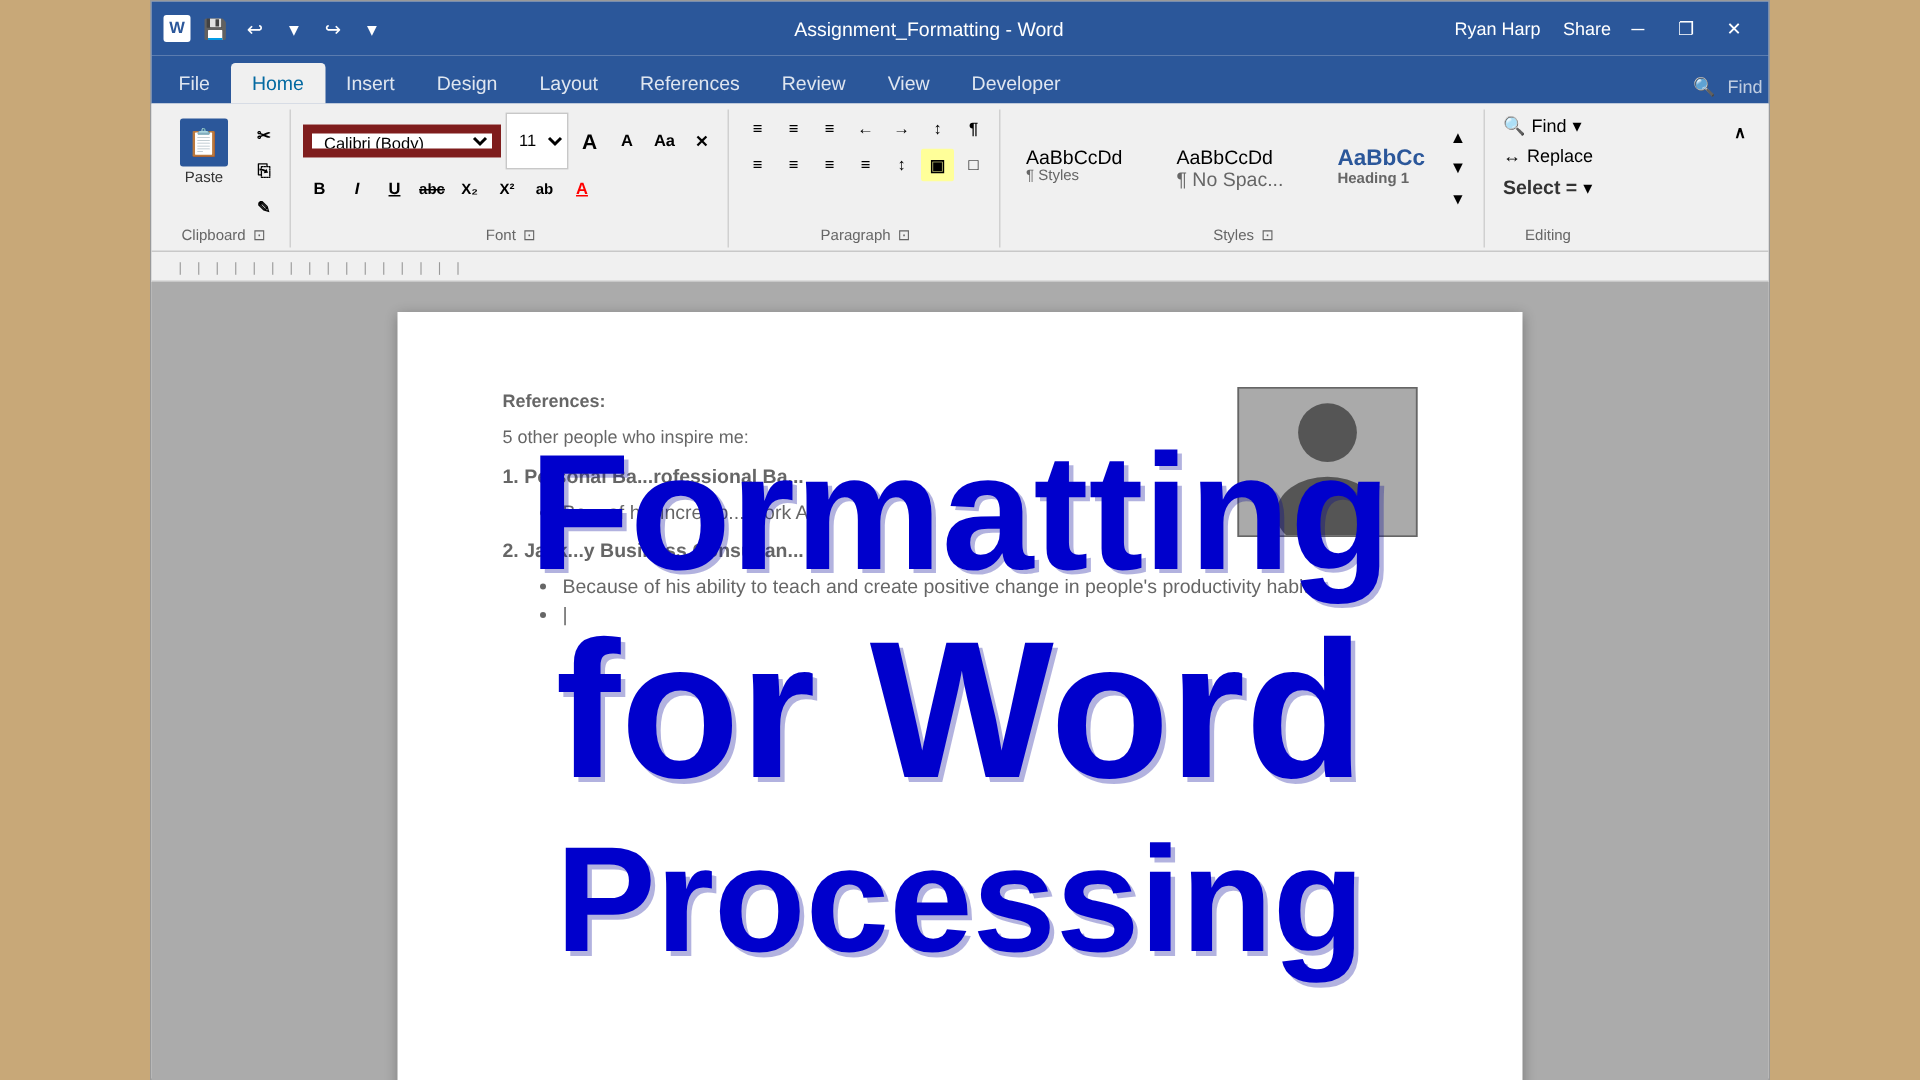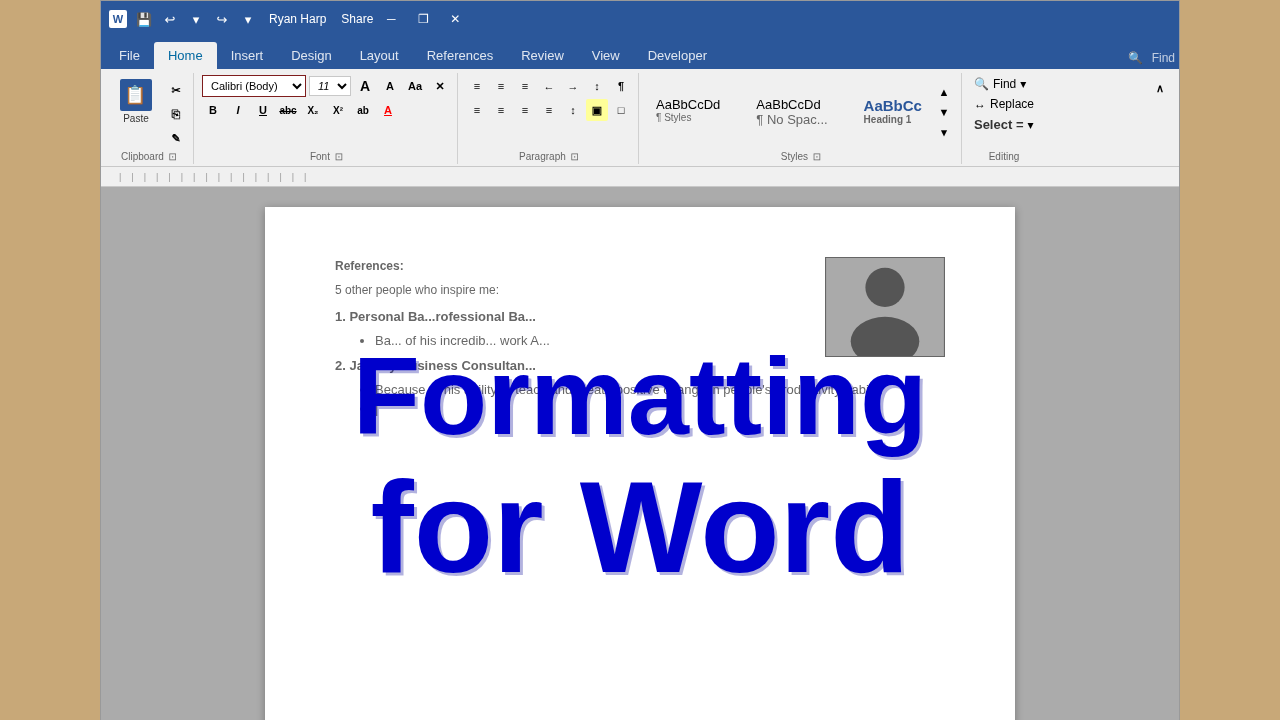--- a/index.html
+++ b/index.html
@@ -176,35 +176,34 @@
       margin-bottom: 2px;
     }
     .font-row1, .font-row2 {
       display: flex;
       align-items: center;
       gap: 3px;
     }
     .font-select {
       font-size: 11px;
       height: 22px;
-      border: 1px solid #7f1d1d;
+      border: 6px solid #7f1d1d;
       background: white;
       padding: 0 4px;
-      width: 104px;
+      width: 132px;
       cursor: pointer;
     }
     .font-size-select {
       font-size: 11px;
-      height: 20px;
+      height: 38px;
       border: 1px solid #c8c8c8;
       background: white;
       padding: 0 4px;
       width: 42px;
       cursor: pointer;
-      font-style: italic;
     }
     .ribbon-btn-sm {
       width: 22px; height: 22px;
       background: transparent;
       border: 1px solid transparent;
       cursor: pointer;
       font-size: 11px;
       display: flex; align-items: center; justify-content: center;
       border-radius: 2px;
       font-weight: bold;
@@ -346,20 +345,21 @@
         <span>W</span>
       </div>
       <div class="title-bar-quickaccess">
         <button class="qa-btn" title="Save">💾</button>
         <button class="qa-btn" title="Undo">↩</button>
         <button class="qa-btn">▾</button>
         <button class="qa-btn" title="Redo">↪</button>
         <button class="qa-btn">▾</button>
       </div>
     </div>
+    <div class="title-bar-center">Assignment_Formatting - Word</div>
     <div style="display:flex;align-items:center;gap:20px;margin-right:8px;">
       <span style="font-size:12px;color:white;">Ryan Harp</span>
       <button class="qa-btn">
         <span style="font-size:12px;">Share</span>
       </button>
     </div>
     <div class="title-bar-controls">
       <button class="title-ctrl">─</button>
       <button class="title-ctrl">❐</button>
       <button class="title-ctrl close">✕</button>
@@ -549,18 +549,19 @@
         <p class="doc-numbered" style="margin-top:6px;">2. Jack...y Business Consultan...</p>
         <ul class="doc-sub-list">
           <li>Because of his ability to teach and create positive change in people's productivity habits.</li>
           <li>|</li>
         </ul>
       </div>
 
       <div class="overlay-text">
         <div class="overlay-line line1">Formatting</div>
         <div class="overlay-line line2">for Word</div>
+        <div class="overlay-line line3">Processing</div>
       </div>
 
     </div>
   </div>
 
 </div>
 
 </body></html>

